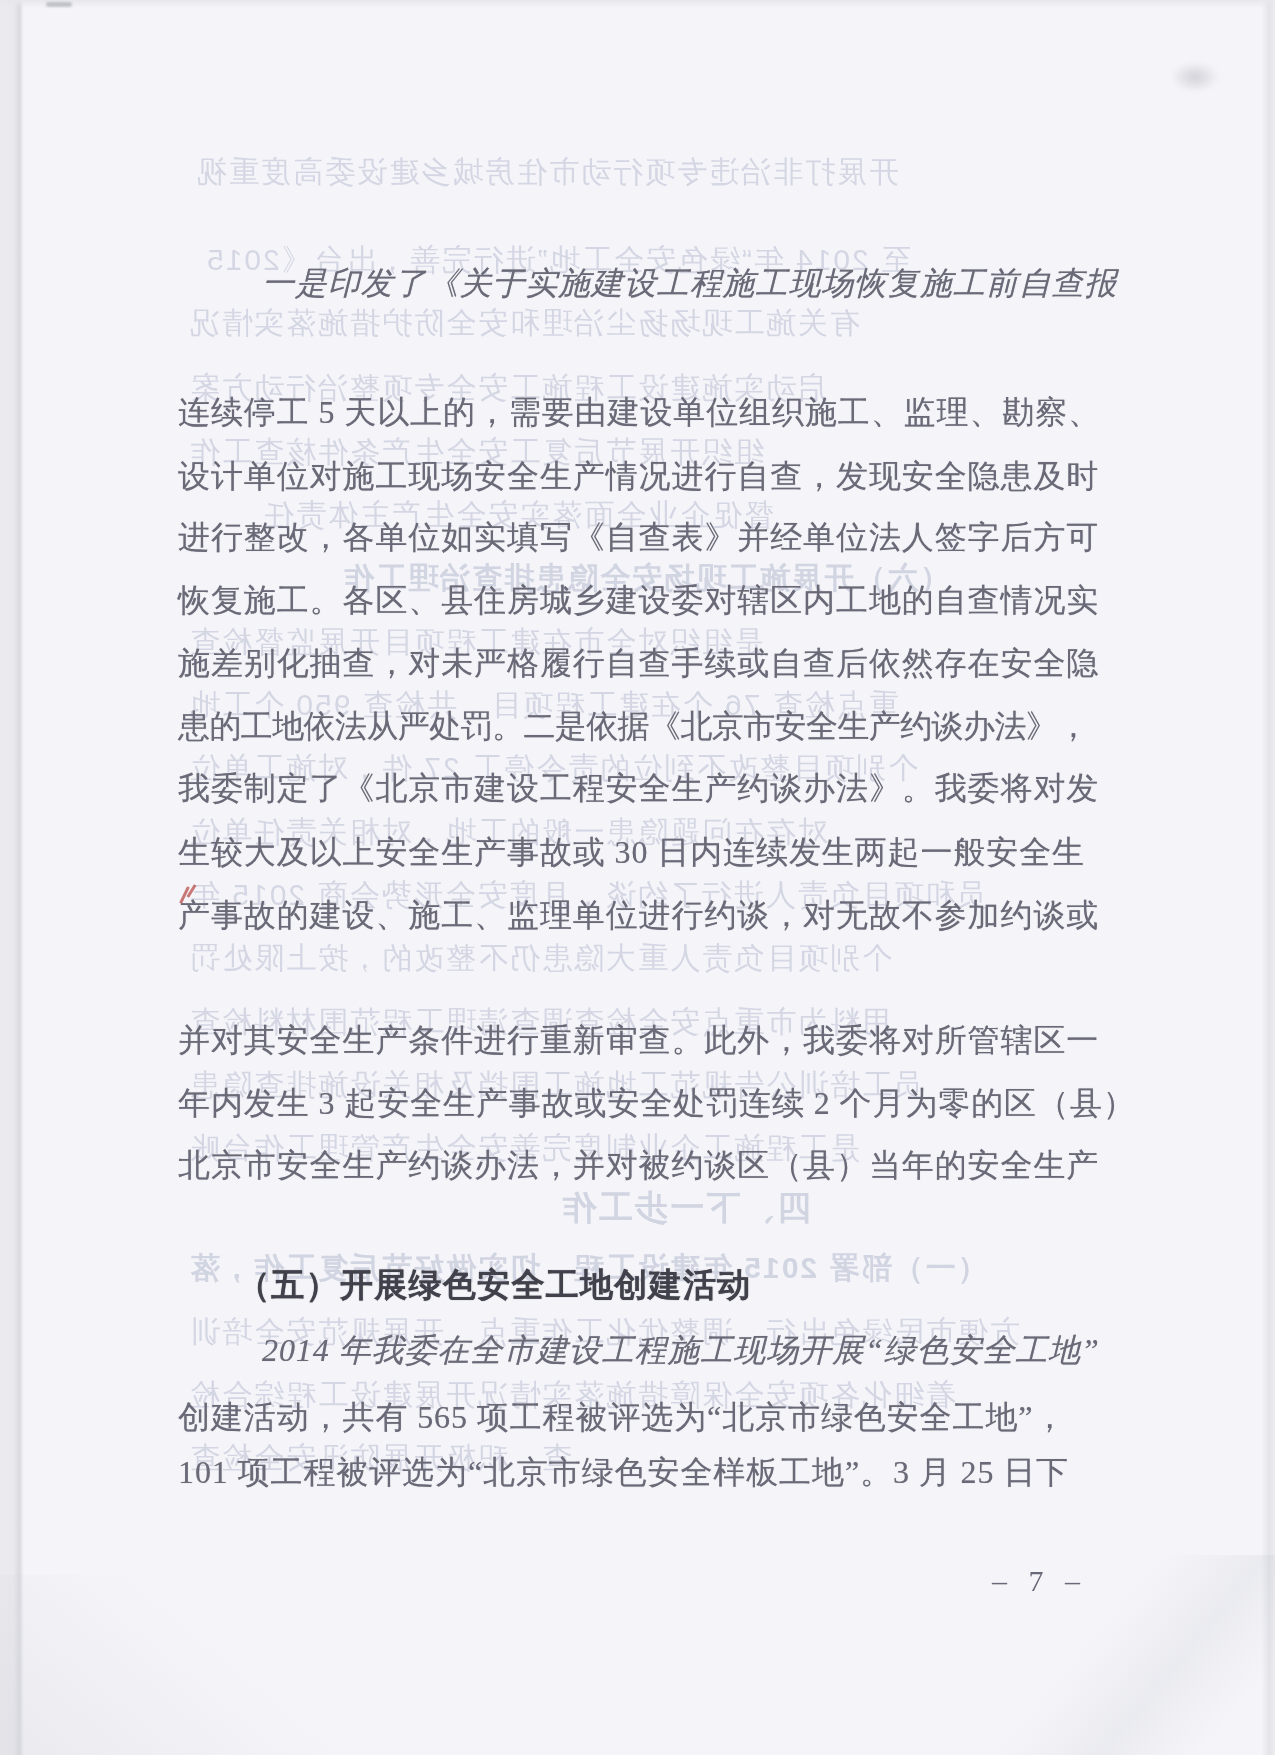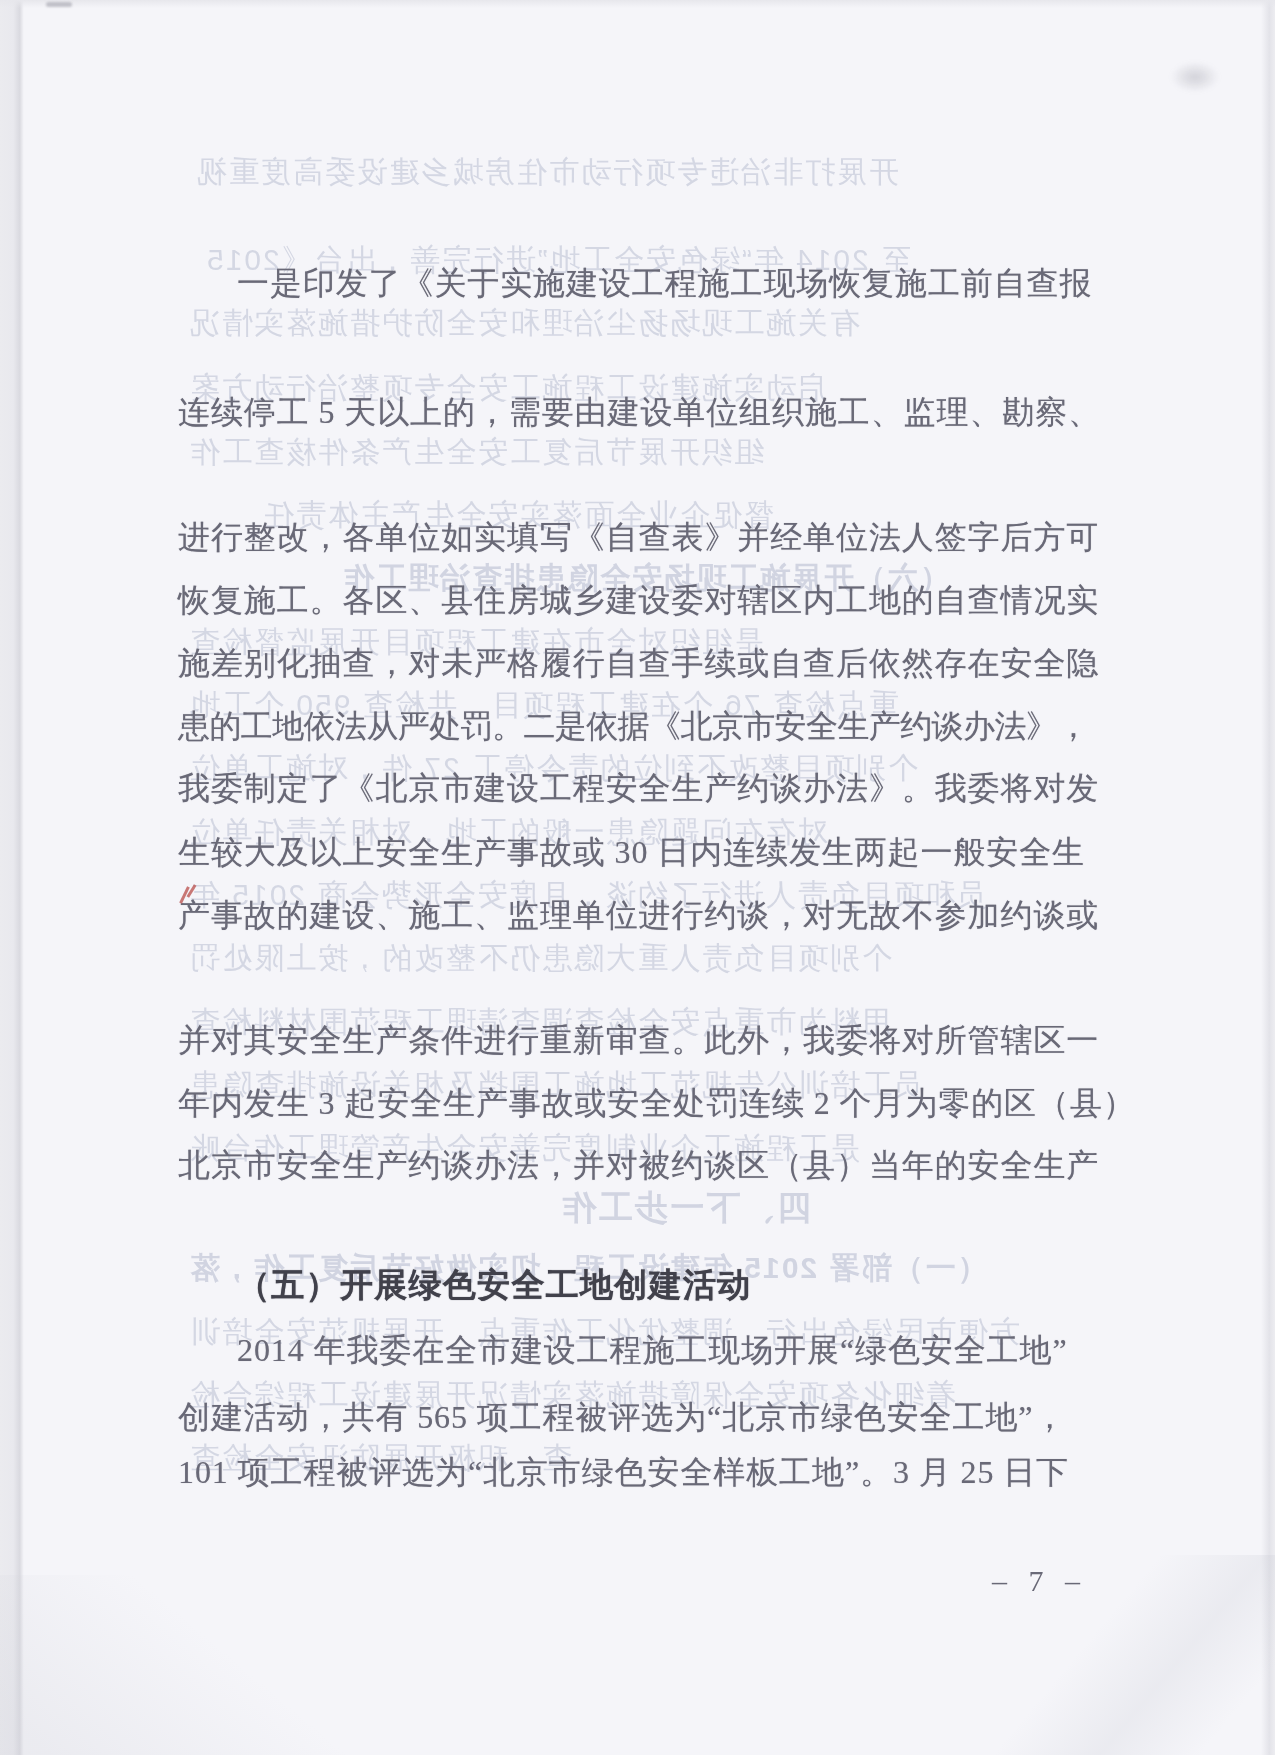--- a/index.html
+++ b/index.html
@@ -29,21 +29,21 @@
   
   .bleed{position:absolute;white-space:nowrap;transform:scaleX(-1);
     color:var(--ink-bleed,#b4bace);opacity:.5;font-size:30px;letter-spacing:2px;
     filter:blur(.7px);font-family:"Liberation Sans","DejaVu Sans",sans-serif;}
   .bleed.b{font-weight:700;opacity:.55;}
 
   
   .line{position:absolute;left:178px;white-space:nowrap;line-height:1;
     font-size:32px;letter-spacing:.9px;color:var(--ink-body,#696977);
     text-shadow:0 0 .8px rgba(105,105,119,.55);}
-  .indent{left:237px;}
+  .indent{left:262px;font-style:italic;}
   .heading{position:absolute;left:237px;white-space:nowrap;line-height:1;
     font-size:33px;font-weight:700;letter-spacing:1.3px;color:var(--ink-heading,#41414b);
     font-family:"Liberation Sans","DejaVu Sans",sans-serif;
     text-shadow:0 0 1px rgba(65,65,75,.8);}
   .pagenum{position:absolute;left:992px;top:1566px;font-size:30px;letter-spacing:7px;
     color:var(--ink-body,#696977);line-height:1;}
   .redmark{position:absolute;left:181px;top:884px;width:14px;height:26px;}
   .redmark i{position:absolute;display:block;background:var(--ink-red,#c0605e);opacity:.85;}
   .redmark i:nth-child(1){left:2px;top:2px;width:3px;height:18px;transform:rotate(26deg);}
   .redmark i:nth-child(2){left:9px;top:0;width:3px;height:14px;transform:rotate(32deg);}
@@ -80,20 +80,21 @@
     <div class="bleed" style="top:1128px;left:188px">是工程施工企业制度完善安全生产管理工作台账</div>
     <div class="bleed b" style="top:1185px;left:560px;font-size:34px">四、下一步工作</div>
     <div class="bleed b" style="top:1248px;left:188px">（一）部署 2015 年建设工程　切实做好节后复工作，落</div>
     <div class="bleed" style="top:1312px;left:188px">方便市民绿色出行　调整优化工作重点　开展规范安全培训</div>
     <div class="bleed" style="top:1375px;left:188px">着细化各项安全保障措施落实情况开展建设工程综合检</div>
     <div class="bleed" style="top:1438px;left:188px">查、积极开展防汛安全检查</div>
   </div>
 
   <div class="line indent" style="top:267px">一是印发了《关于实施建设工程施工现场恢复施工前自查报</div>
   <div class="line" style="top:396px">连续停工 5 天以上的，需要由建设单位组织施工、监理、勘察、</div>
+  <div class="line" style="top:460px">设计单位对施工现场安全生产情况进行自查，发现安全隐患及时</div>
   <div class="line" style="top:521px">进行整改，各单位如实填写《自查表》并经单位法人签字后方可</div>
   <div class="line" style="top:584px">恢复施工。各区、县住房城乡建设委对辖区内工地的自查情况实</div>
   <div class="line" style="top:647px">施差别化抽查，对未严格履行自查手续或自查后依然存在安全隐</div>
   <div class="line" style="top:710px;letter-spacing:-0.6px">患的工地依法从严处罚。二是依据《北京市安全生产约谈办法》，</div>
   <div class="line" style="top:772px">我委制定了《北京市建设工程安全生产约谈办法》。我委将对发</div>
   <div class="line" style="top:836px">生较大及以上安全生产事故或 30 日内连续发生两起一般安全生</div>
   <div class="line" style="top:899px">产事故的建设、施工、监理单位进行约谈，对无故不参加约谈或</div>
   <div class="line" style="top:1024px">并对其安全生产条件进行重新审查。此外，我委将对所管辖区一</div>
   <div class="line" style="top:1087px">年内发生 3 起安全生产事故或安全处罚连续 2 个月为零的区（县）</div>
   <div class="line" style="top:1149px">北京市安全生产约谈办法，并对被约谈区（县）当年的安全生产</div>

